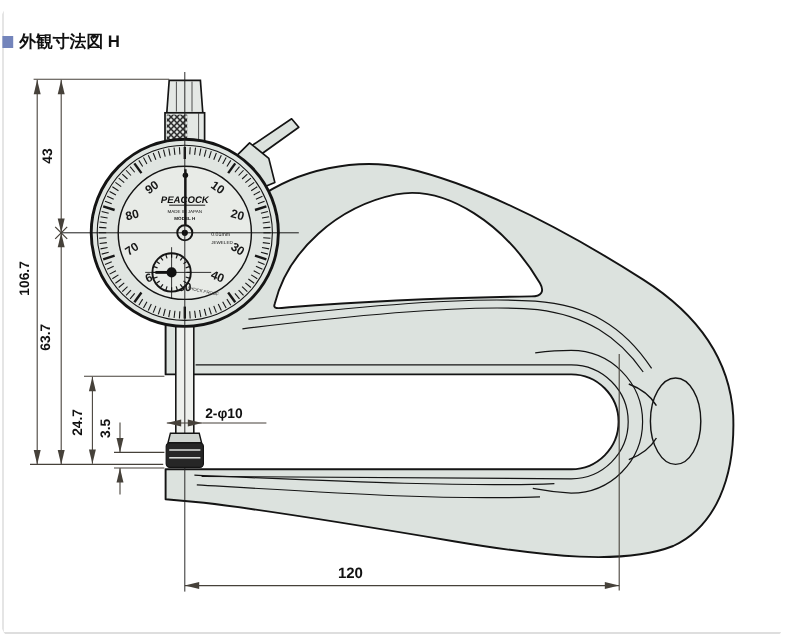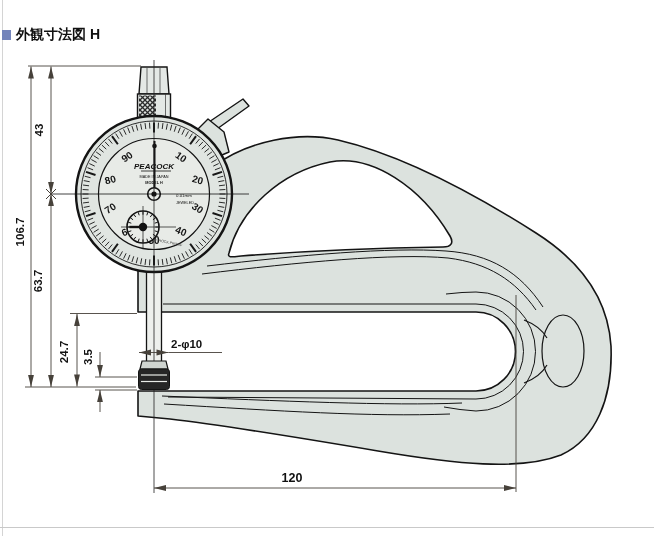--- a/index.html
+++ b/index.html
@@ -1,17 +1,17 @@
 <!DOCTYPE html>
 <html><head>
 <meta charset="utf-8">
 <style>
   html,body{margin:0;padding:0;background:#ffffff;}
   .page{position:relative;width:654px;height:536px;background:#fff;overflow:hidden;
-        font-family:"Liberation Sans", sans-serif;}
+        font-family:"Liberation Sans", sans-serif;border-radius:20px;}
   .left-border{position:absolute;left:2px;top:0;bottom:0;width:1px;background:#d4d4d4;}
   .bottom-border{position:absolute;left:0;right:0;top:527px;height:1px;background:#c9c9c9;}
   .title{position:absolute;left:2px;top:26px;display:flex;align-items:center;
          font-size:14px;font-weight:bold;color:#111;}
   .title .bullet{display:inline-block;width:9px;height:10px;background:#7384bb;margin-right:5px;}
   svg text{font-family:"Liberation Sans", sans-serif;}
   .dimlab{font-size:11.5px;font-weight:bold;fill:#111;}
   .dnum{font-size:10px;font-weight:bold;fill:#161616;text-anchor:middle;dominant-baseline:central;}
   .brandtxt{text-anchor:middle;fill:#111;}
 </style>

